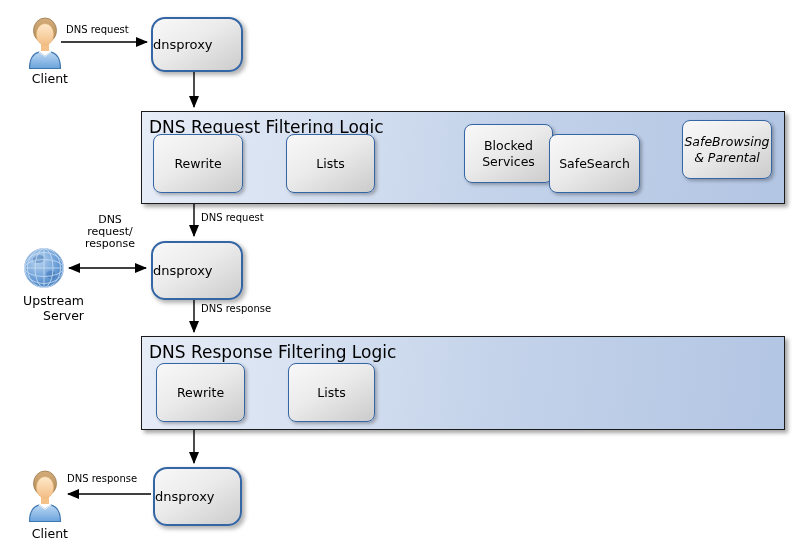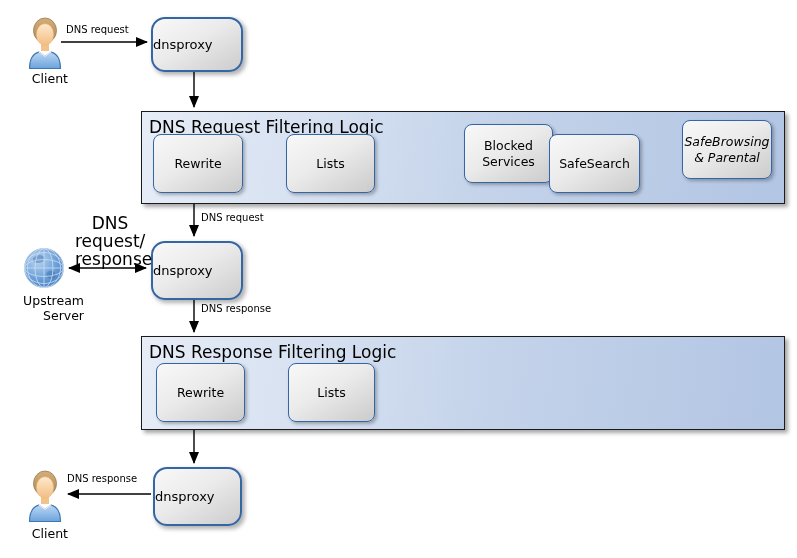--- a/index.html
+++ b/index.html
@@ -24,21 +24,21 @@
     font-size:12.5px;line-height:1.25;text-align:center;padding:1px;
   }
   .fcontainer{
     position:absolute;
     background:linear-gradient(97deg,#e7edf7 0%,#c4d3ea 55%,#b2c5e3 100%);
     border:1.6px solid #1b1b1b;
     box-shadow:2.5px 2.5px 4px rgba(0,0,0,0.35);
   }
   .ftitle{position:absolute;left:7px;top:5px;font-size:17px;white-space:nowrap;}
   .lbl{position:absolute;font-size:10px;white-space:nowrap;}
-  .lbl-multi{position:absolute;font-size:17px;line-height:1.07;text-align:center;}
+  .lbl-multi{position:absolute;font-size:11px;line-height:1.07;text-align:center;}
   .actor{position:absolute;}
   .actor-label{position:absolute;font-size:12.5px;text-align:right;}
   .defs-svg{position:absolute;width:0;height:0;}
 </style>
 </head>
 <body>
 
 <div class="canvas">
 
   <svg class="defs-svg" aria-hidden="true">

